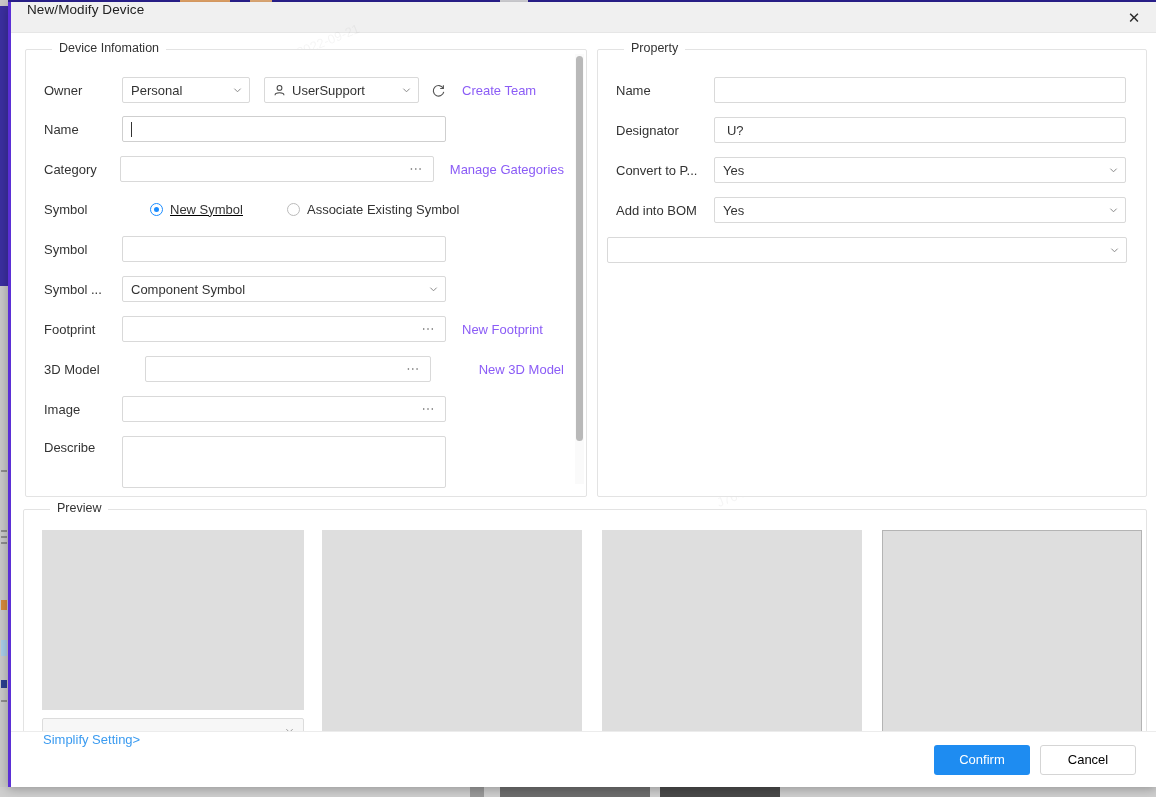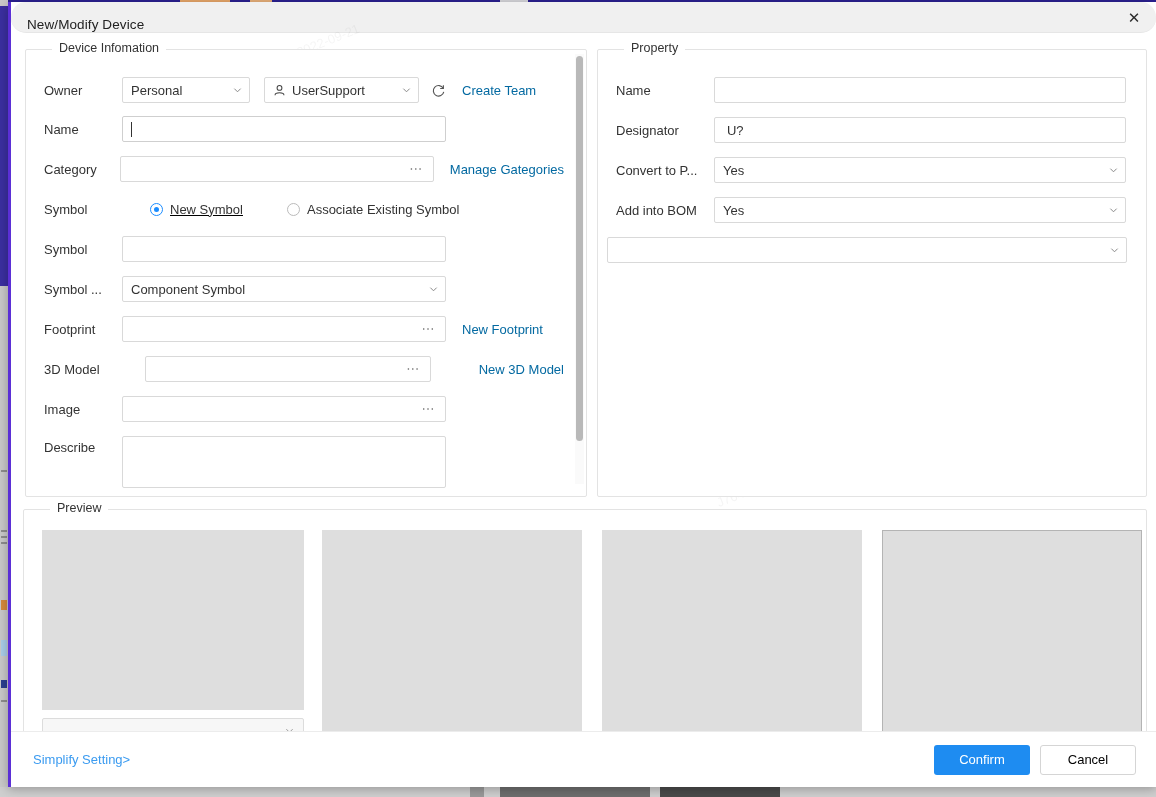--- a/index.html
+++ b/index.html
@@ -49,24 +49,23 @@
     background: #ffffff;
     border-left: 3px solid #5b2fd6;
     box-shadow: 0 2px 10px rgba(0,0,0,0.28);
     display: flex; flex-direction: column;
   }
 
   
   .titlebar {
     height: 31px; flex: 0 0 31px;
     background: #f0f0f0;
-    display: flex; align-items: flex-end;
+    display: flex; align-items: flex-start;
     position: relative;
     border-bottom: 1px solid #e6e6e6;
-    border-radius: 15px;
   }
   .titlebar .title {
     font-size: 13.5px; color: #222; margin-left: 16px; letter-spacing: .1px;
   }
   .close-btn {
     position: absolute; right: 0; top: 0;
     width: 44px; height: 31px;
     display: flex; align-items: center; justify-content: center;
     cursor: pointer; font-size: 15px; color: #2b2b2b;
   }
@@ -131,21 +130,21 @@
   }
   .ctl .caret {
     width: 1px; height: 15px; background: #333;
     position: absolute; left: 8px; top: 5px;
   }
   .textarea {
     border: 1px solid #d9d9d9; background: #fff; border-radius: 2px;
   }
 
   .link {
-    color: #0369a1; font-size: 13px; cursor: pointer; white-space: nowrap;
+    color: #8b5cf6; font-size: 13px; cursor: pointer; white-space: nowrap;
   }
 
   
   .radio-wrap { display:flex; align-items:center; cursor:pointer; }
   .radio {
     width: 13px; height: 13px; border-radius: 50%;
     border: 1px solid #bbb; background: #fff;
     display: inline-block; position: relative; margin-right: 7px;
     flex: 0 0 13px;
   }
@@ -180,22 +179,22 @@
     border: 1px solid #dcdcdc;
     background: #f7f7f7;
     border-radius: 2px;
   }
   .pv-select .chev { position:absolute; right:9px; top:7px; width:9px; height:9px; }
 
   
   .footer {
     flex: 0 0 56px;
     border-top: 1px solid #ececec;
-    display: flex; align-items: center;
-    padding: 0 22px;
+    display: flex; 
+    padding: 0 32px;
     background: #fff;
     position: relative;
   }
   .btn {
     height: 30px; min-width: 96px;
     display: inline-flex; align-items: center; justify-content: center;
     font-size: 13px; border-radius: 3px; cursor: pointer;
     border: 1px solid transparent;
   }
   .btn-primary { background: #1e8cf1; color: #fff; }

